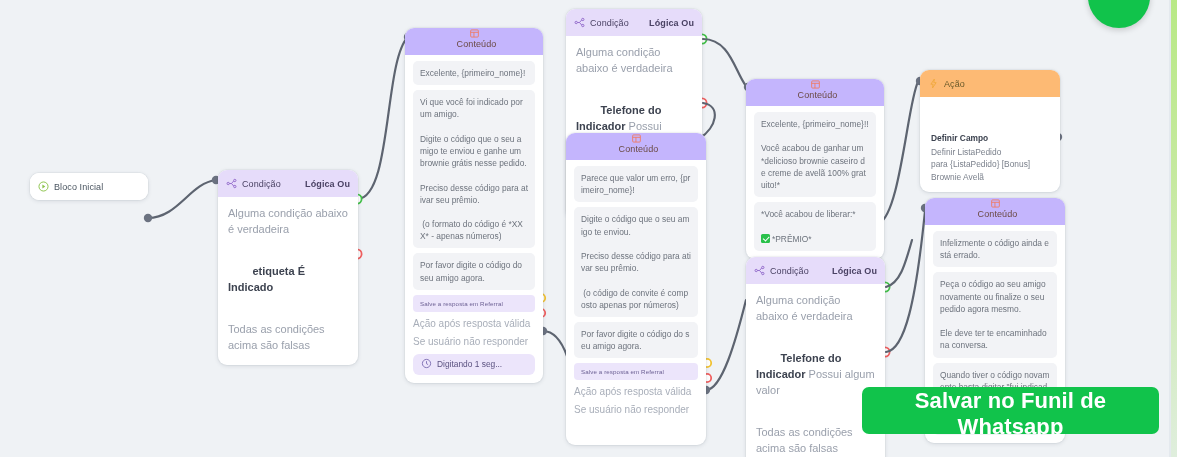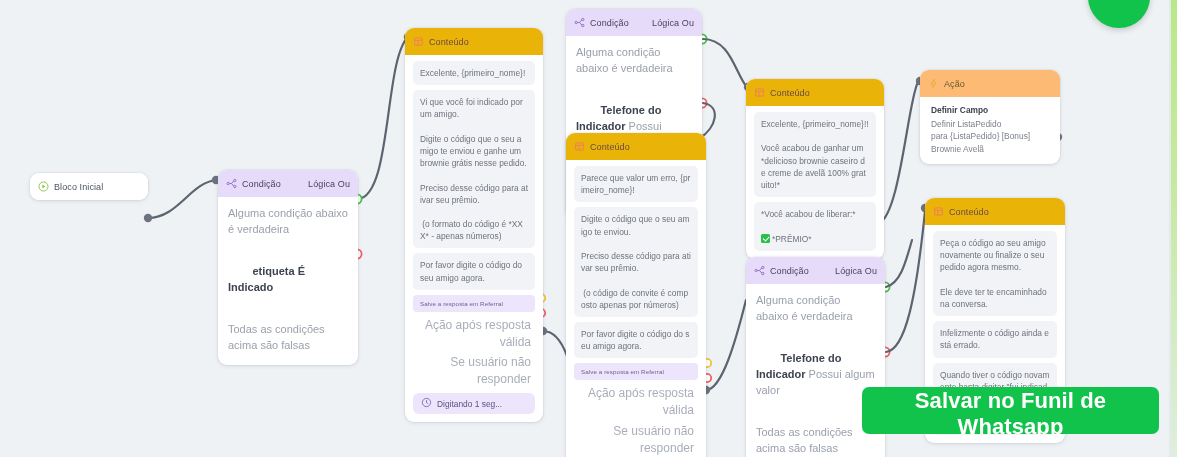--- a/index.html
+++ b/index.html
@@ -47,22 +47,22 @@
   }
   .node-head {
     display: flex; align-items: center;
     height: 27px;
     padding: 0 8px;
     font-size: 9px;
     font-weight: bold;
     letter-spacing: 0.1px;
   }
   .node-head .hd-title { margin-left: 5px; flex: 1; font-weight: normal; }
-  .node-head .hd-right { font-weight: normal; }
-  .head-content { background: #eab308; color: #6a4a44; }
+  .node-head .hd-right { font-weight: bold; }
+  .head-content { background: #c4b5fd; color: #6a4a44; flex-direction: column; }
   .head-condition { background: #e6dcfa; color: #4a4264; }
   .head-action { background: #fdba74; color: #6a5a2a; }
   .head-start { background: #ffffff; color: #4a5560; }
 
   .node-body { padding: 6px 8px 8px 8px; }
 
   .msg {
     background: #f2f3f6;
     border-radius: 5px;
     padding: 6px 7px;
@@ -79,37 +79,37 @@
     font-size: 11px;
     line-height: 1.45;
     color: #9aa0ac;
     padding: 5px 2px;
     white-space: pre-wrap;
   }
   .cond-line.bold-row { color: #9aa0ac; }
   .cond-line.bold-row b { color: #3d4350; font-weight: bold; }
 
   .act-line { font-size: 8.4px; line-height: 1.5; color: #7b818c; padding: 0 2px; white-space: pre-wrap;}
-  .act-line.strong { color: #3d4350; font-weight: bold; padding-bottom: 1px; }
+  .act-line.strong { color: #3d4350; font-weight: bold; padding-bottom: 1px; margin-top: 28px; }
 
   .start-line { font-size: 8.4px; line-height: 1.5; color: #8a909b; white-space: pre-wrap; padding: 0 2px; }
 
   .chip-save {
     background: #ece5fb;
     color: #6b5f93;
     font-size: 6.2px;
     border-radius: 4px;
     padding: 5px 7px;
     margin-top: 2px;
     margin-bottom: 3px;
     letter-spacing: 0.1px;
   }
   .out-label {
-    text-align: right;
-    font-size: 12px;
+    text-align: left;
+    font-size: 10px;
     color: #a8aeb9;
     padding: 2px 4px 2px 0;
     line-height: 1.4;
   }
   .typing-badge {
     display: flex; align-items: center; gap: 5px;
     background: #ece5fb;
     border-radius: 6px;
     padding: 4px 8px;
     margin-top: 3px;
@@ -390,24 +390,24 @@
     <div class="node-head head-content">
       <span>
         <svg class="hd-ico" viewBox="0 0 16 16" fill="none" stroke="#ef7a63" stroke-width="1.3">
           <rect x="2.4" y="2.8" width="11.2" height="10.4" rx="1.4"></rect>
             <path d="M2.4 6.3 H13.6 M7.2 6.3 V13.2"></path>
         </svg>
       </span>
       <span class="hd-title">Conteúdo</span>
     </div>
     <div class="node-body">
+      <div class="msg">Infelizmente o código ainda está errado.</div>
       <div class="msg">Peça o código ao seu amigo novamente ou finalize o seu pedido agora mesmo.
 
 Ele deve ter te encaminhado na conversa.</div>
-      <div class="msg">Infelizmente o código ainda está errado.</div>
       <div class="msg">Quando tiver o código novamente basta digitar "fui indicado".
 
 Até breve, {primeiro_nome</div>
     </div>
   </div>
 
   <div id="fab"></div>
 
   <button id="save-btn">Salvar no Funil de Whatsapp</button>
 

